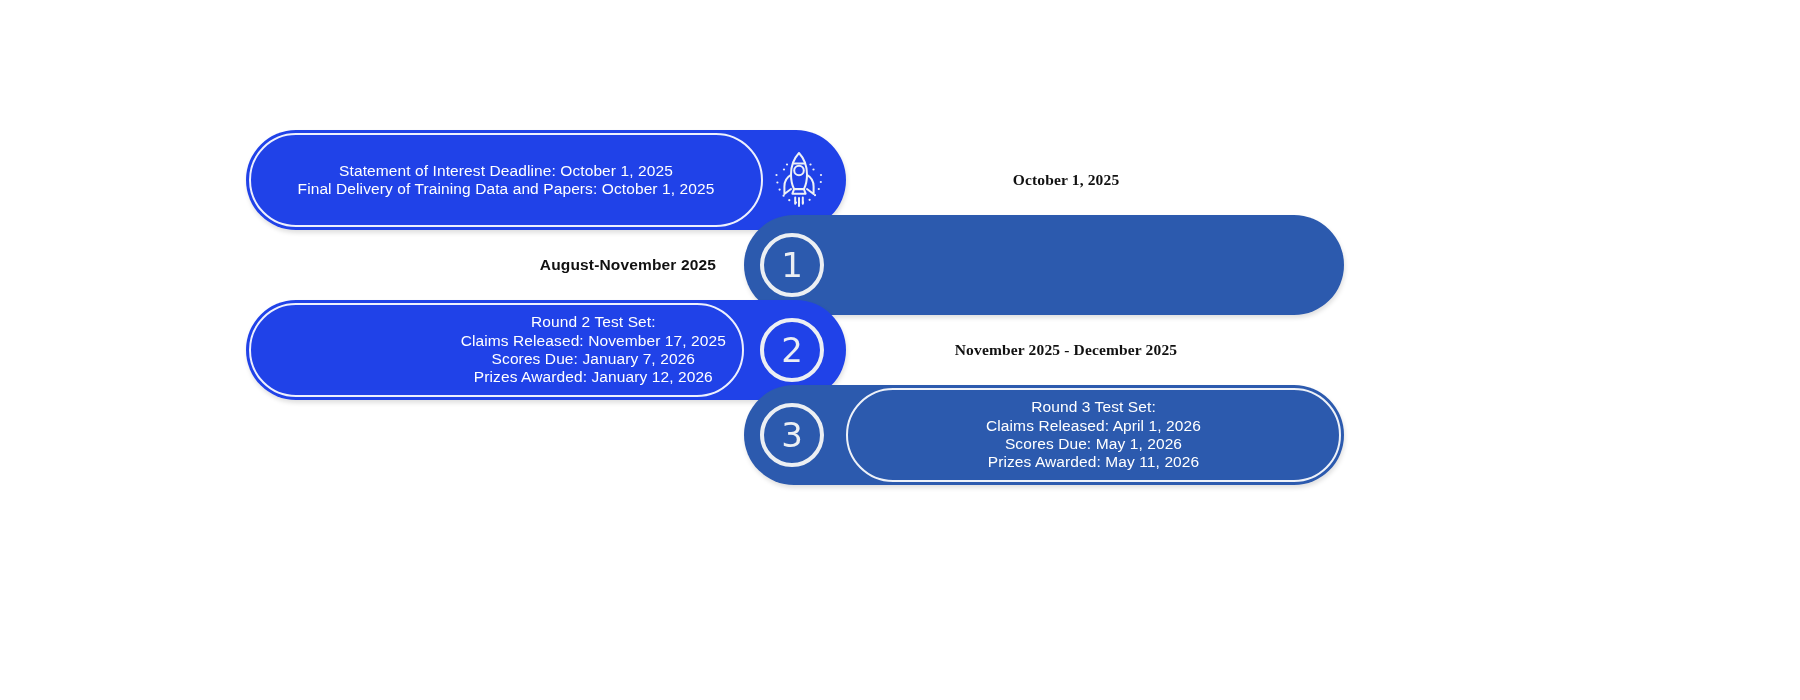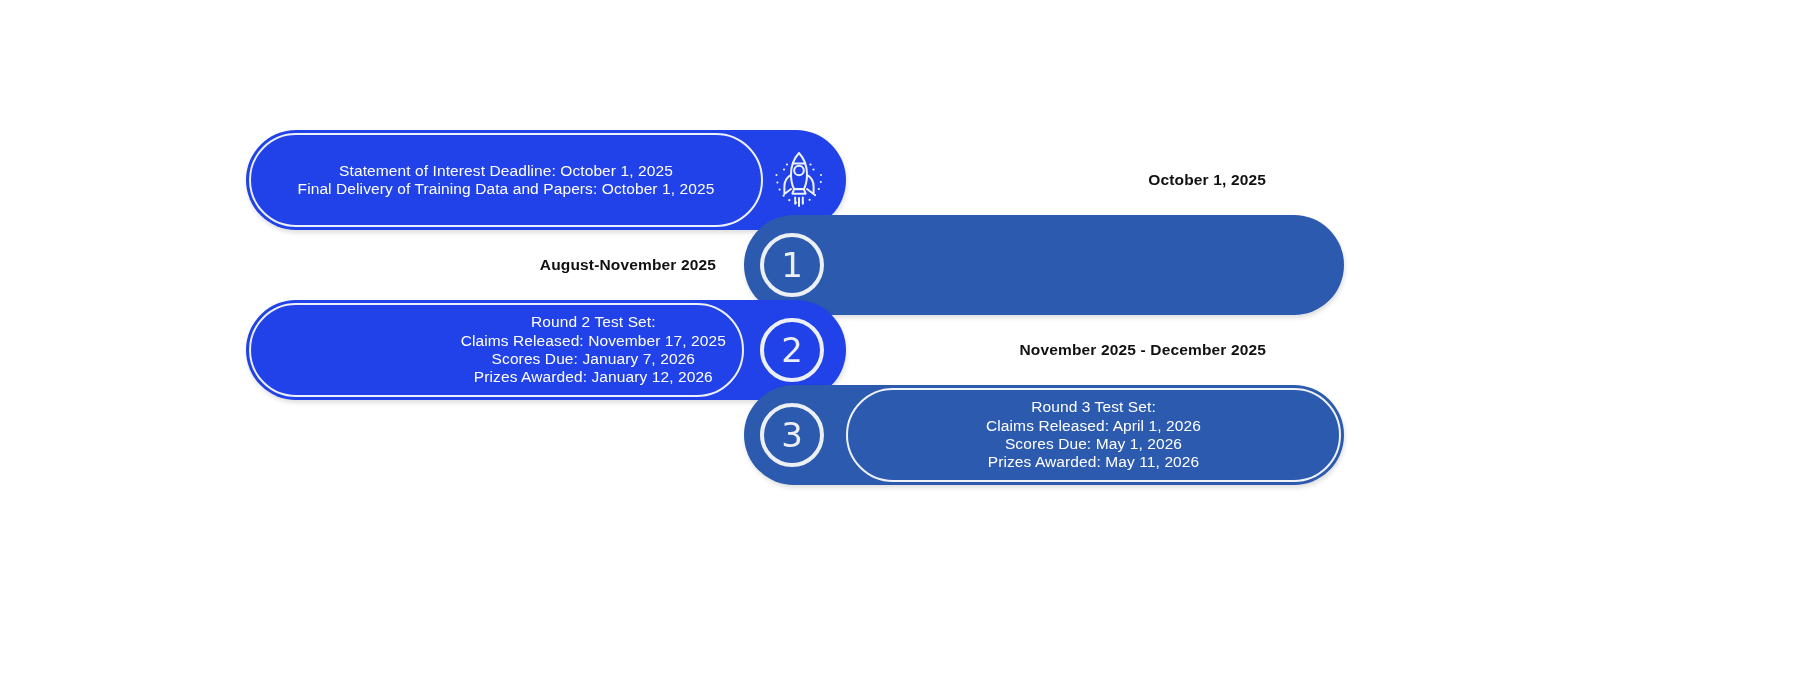--- a/index.html
+++ b/index.html
@@ -69,21 +69,21 @@
   .caption{
     position:absolute;
     top:0;height:100px;
     display:flex;align-items:center;
     color:#111111;
     font-size:15.5px;
     font-weight:bold;
     letter-spacing:.15px;
     white-space:nowrap;
   }
-  .caption.right-side{ justify-content:flex-end; }
+  .caption.right-side{ justify-content:center;font-family:Liberation Serif, serif; }
   .caption.left-side{ justify-content:flex-end; }
 
   
   .rocket-wrap{
     position:absolute;
     top:14px;
     width:72px;height:72px;
   }
 
   

